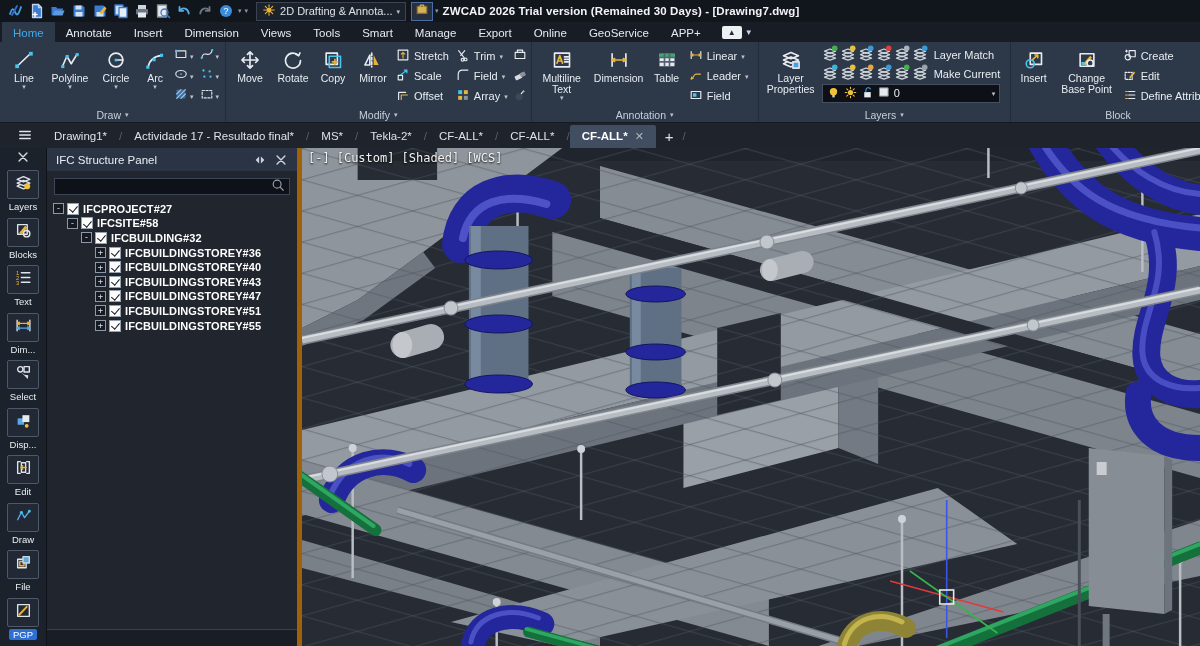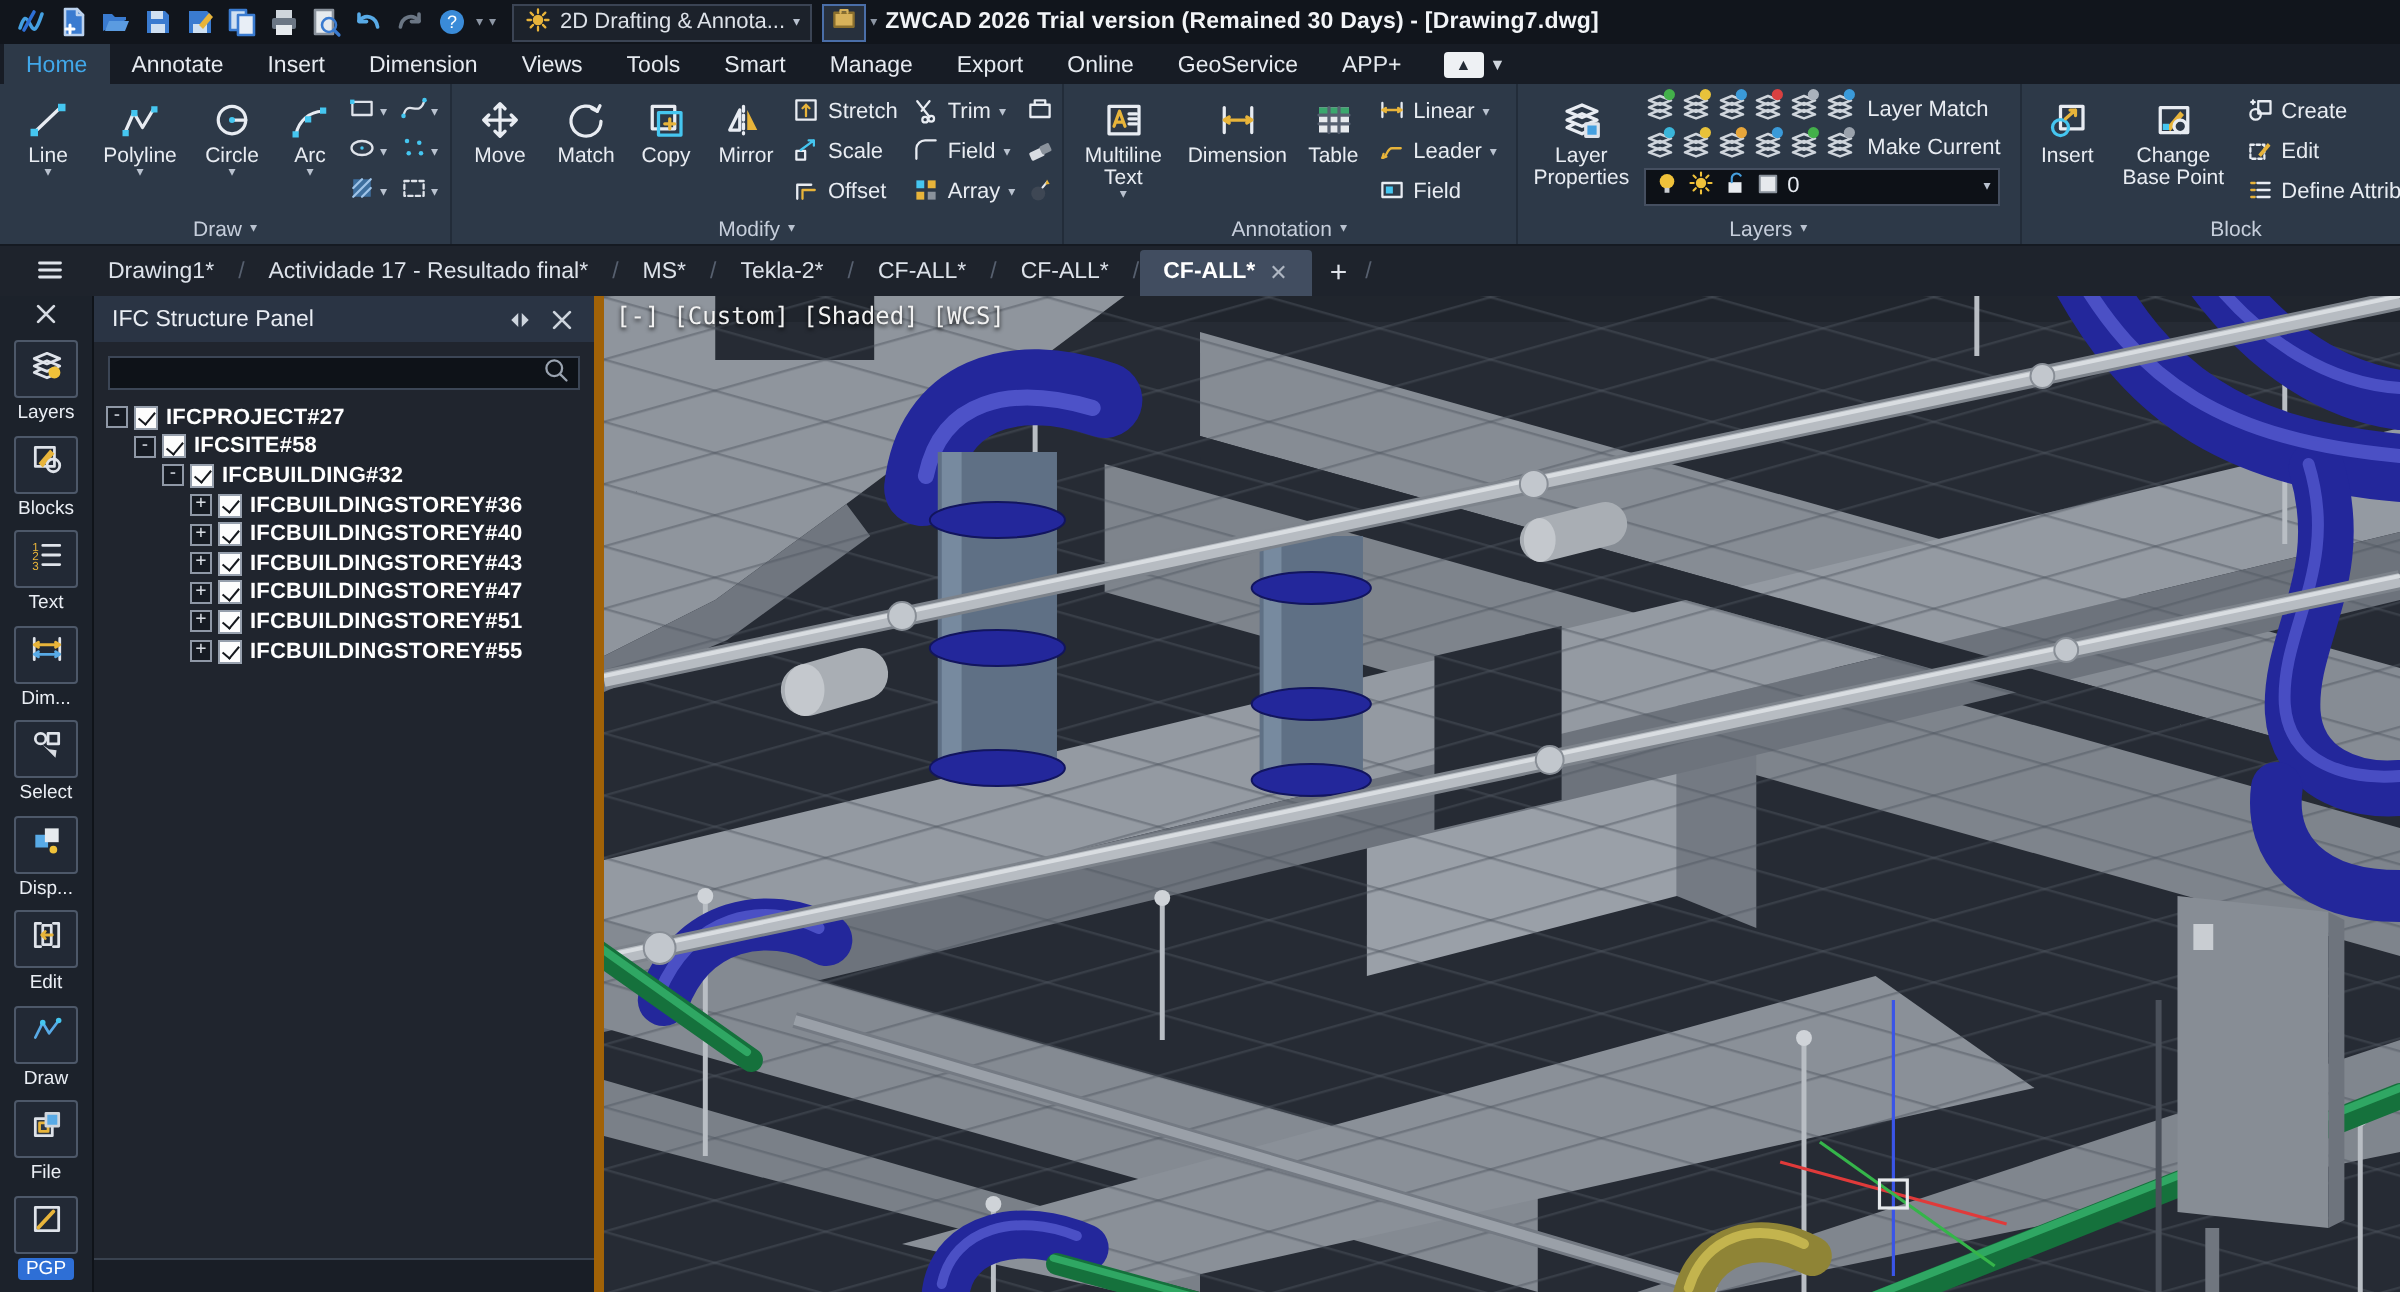--- a/index.html
+++ b/index.html
@@ -313,21 +313,21 @@
             </span>
             <span>Move</span>
           </div>
         <div class="bigbtn">
             <span class="ric">
               <svg width="20" height="20" viewBox="0 0 16 16" fill="none" stroke="currentColor" stroke-width="1.3" stroke-linecap="round" stroke-linejoin="round">
                 <path d="M12.5,4.5 A6,6 0 1 0 14,8.5"></path>
                 <path d="M12.5,4.5 10.3,3.4 M12.5,4.5 13.6,2.3"></path>
               </svg>
             </span>
-            <span>Match</span>
+            <span>Rotate</span>
           </div>
         <div class="bigbtn" style="width:34px">
             <span class="ric">
               <svg width="20" height="20" viewBox="0 0 16 16" fill="none" stroke="currentColor" stroke-width="1.3" stroke-linecap="round" stroke-linejoin="round">
                 <rect x="2.5" y="2.5" width="9" height="9"></rect>
                 <rect x="5" y="5" width="9" height="9" stroke="#45c6f0"></rect>
                 <path d="M9.5,7.5 9.5,11.5 M7.5,9.5 11.5,9.5" stroke="#e8b43a"></path>
               </svg>
             </span>
             <span>Copy</span>

